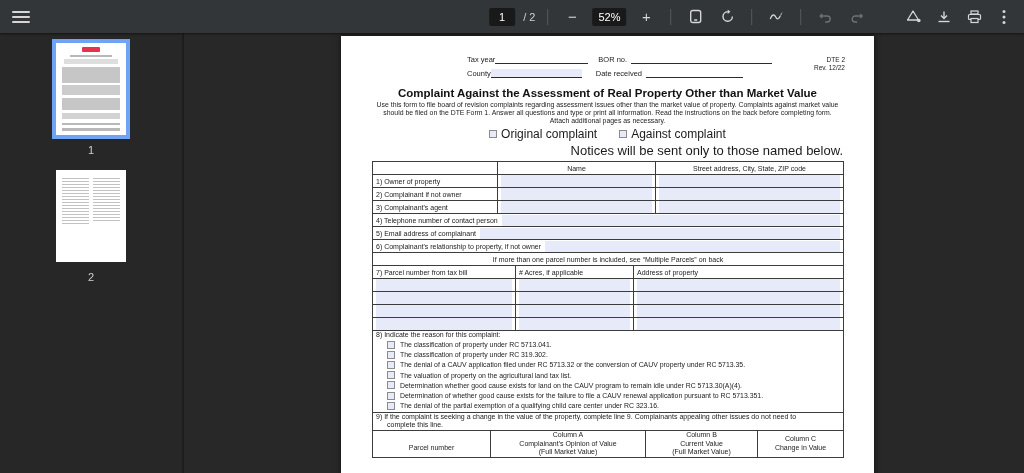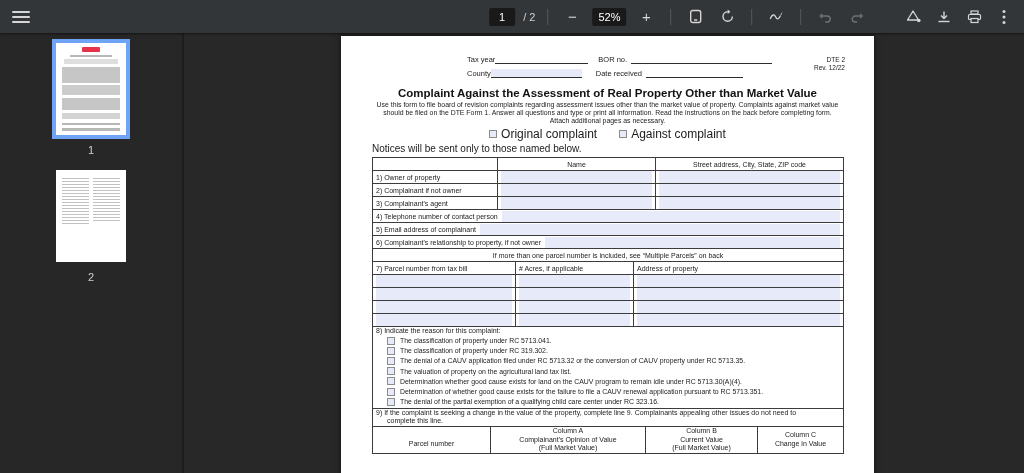--- a/index.html
+++ b/index.html
@@ -53,21 +53,21 @@
   .fline { border-bottom:1px solid #2c2c2c; height:9px; display:inline-block; }
   .ffill { background:#e7eaf8; }
   .w93 { width:93px; } .w140 { width:141px; } .w91 { width:91px; } .w97 { width:97px; }
   .gap10 { margin-left:10px; } .gap4 { margin-left:4px; }
 
   .doc-title { text-align:center; font-weight:bold; font-size:11.5px; margin-top:9px; color:#111; }
   .instructions { text-align:center; font-size:6.9px; line-height:7.8px; margin-top:2px; padding:0 1px; color:#222; }
   .cb-row { display:flex; justify-content:center; align-items:center; gap:22px; margin-top:3px; font-size:12px; }
   .cb-item { display:flex; align-items:center; gap:4px; }
   .cbox { width:8px; height:8px; background:#e7eaf8; border:1px solid #8b8b8b; display:inline-block; cursor:pointer; }
-  .notices { text-align:left; font-size:10px; margin-top:2px; }
+  .notices { text-align:right; font-size:13px; margin-top:2px; }
 
   table.main { width:471px; border-collapse:collapse; margin-top:3px; table-layout:fixed; }
   table.main td, table.main th { border:1px solid #3c3c3c; font-size:7px; font-weight:normal;
     padding:0 3px; height:13px; vertical-align:middle; overflow:hidden; white-space:nowrap; }
   th.hdr { font-weight:bold; text-align:center; height:12px; }
   td.inputcell { padding:1px; }
   td.inputcell .fillin { width:100%; height:100%; background:#e7eaf8; }
   td.fullrow { padding:1px 1px 1px 3px; }
   td.fullrow .rowflex { display:flex; align-items:center; height:11px; }
   td.fullrow .rowflex span { white-space:nowrap; padding-right:4px; }

